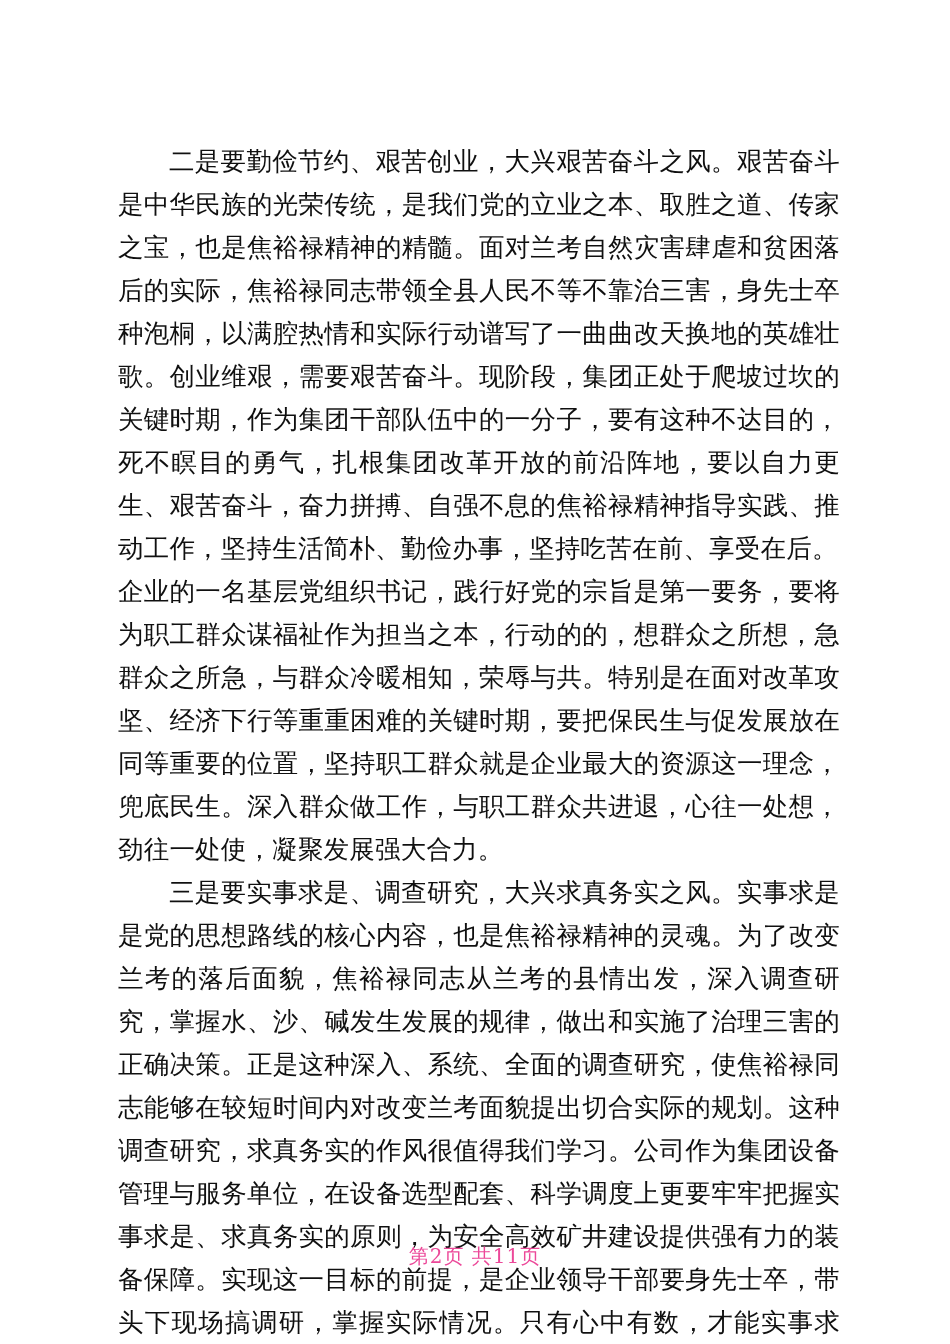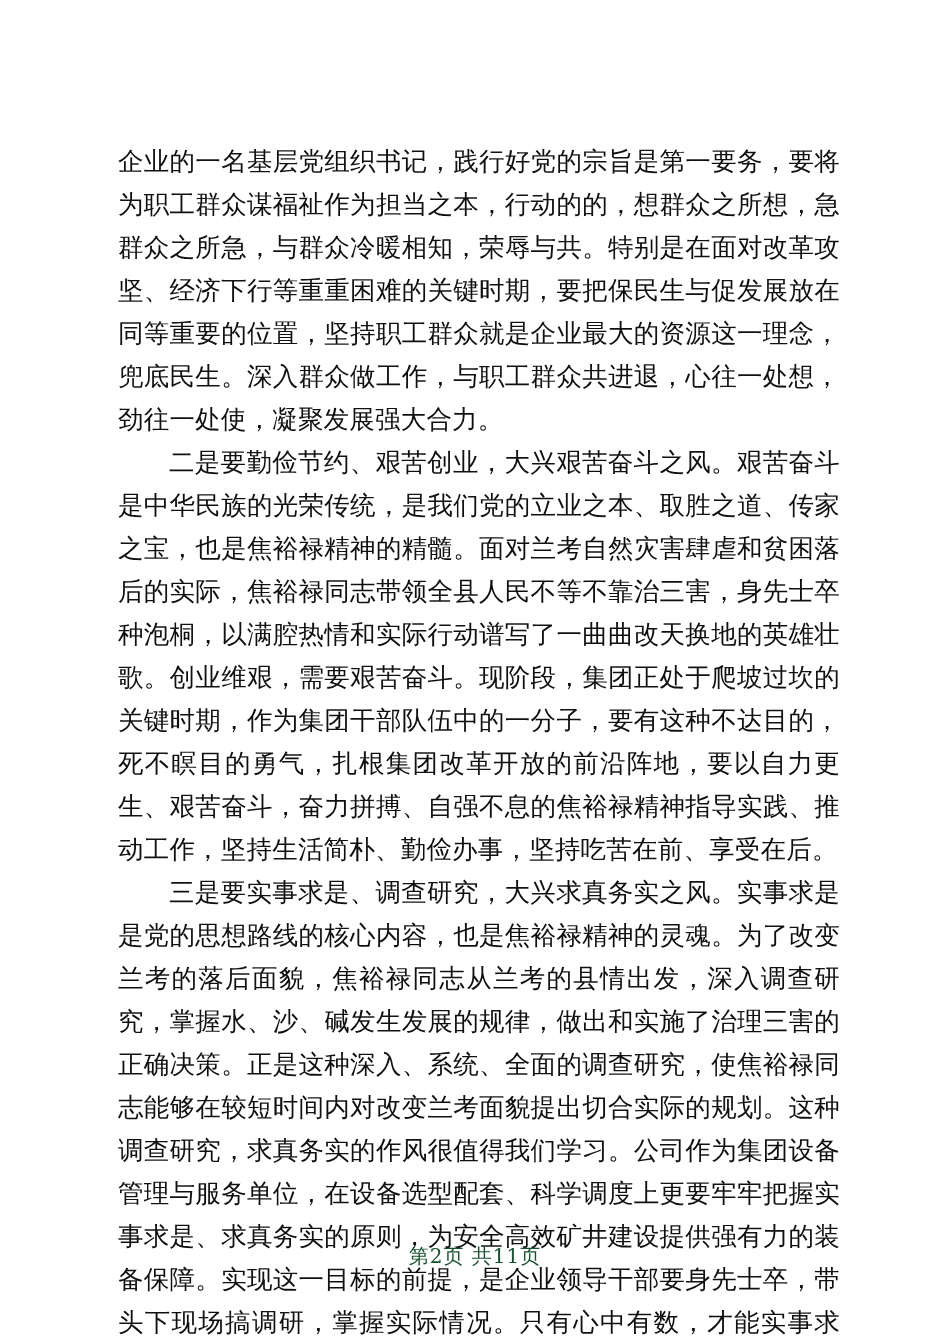--- a/index.html
+++ b/index.html
@@ -37,28 +37,28 @@
     text-indent: 51px;
   }
   .footer {
     position: absolute;
     left: 0;
     right: 0;
     top: 1243px;
     text-align: center;
     font-family: "DejaVu Serif", serif;
     font-size: 20px;
-    color: #14532d;
+    color: #ec4899;
     letter-spacing: 1px;
   }
 </style>
 </head>
 <body>
 
 <div class="page">
   <div class="content">
+    <p class="para indent">二是要勤俭节约、艰苦创业，大兴艰苦奋斗之风。艰苦奋斗是中华民族的光荣传统，是我们党的立业之本、取胜之道、传家之宝，也是焦裕禄精神的精髓。面对兰考自然灾害肆虐和贫困落后的实际，焦裕禄同志带领全县人民不等不靠治三害，身先士卒种泡桐，以满腔热情和实际行动谱写了一曲曲改天换地的英雄壮歌。创业维艰，需要艰苦奋斗。现阶段，集团正处于爬坡过坎的关键时期，作为集团干部队伍中的一分子，要有这种不达目的，死不瞑目的勇气，扎根集团改革开放的前沿阵地，要以自力更生、艰苦奋斗，奋力拼搏、自强不息的焦裕禄精神指导实践、推动工作，坚持生活简朴、勤俭办事，坚持吃苦在前、享受在后。</p>
     <p class="para">企业的一名基层党组织书记，践行好党的宗旨是第一要务，要将为职工群众谋福祉作为担当之本，行动的的，想群众之所想，急群众之所急，与群众冷暖相知，荣辱与共。特别是在面对改革攻坚、经济下行等重重困难的关键时期，要把保民生与促发展放在同等重要的位置，坚持职工群众就是企业最大的资源这一理念，兜底民生。深入群众做工作，与职工群众共进退，心往一处想，劲往一处使，凝聚发展强大合力。</p>
-    <p class="para indent">二是要勤俭节约、艰苦创业，大兴艰苦奋斗之风。艰苦奋斗是中华民族的光荣传统，是我们党的立业之本、取胜之道、传家之宝，也是焦裕禄精神的精髓。面对兰考自然灾害肆虐和贫困落后的实际，焦裕禄同志带领全县人民不等不靠治三害，身先士卒种泡桐，以满腔热情和实际行动谱写了一曲曲改天换地的英雄壮歌。创业维艰，需要艰苦奋斗。现阶段，集团正处于爬坡过坎的关键时期，作为集团干部队伍中的一分子，要有这种不达目的，死不瞑目的勇气，扎根集团改革开放的前沿阵地，要以自力更生、艰苦奋斗，奋力拼搏、自强不息的焦裕禄精神指导实践、推动工作，坚持生活简朴、勤俭办事，坚持吃苦在前、享受在后。</p>
     <p class="para indent">三是要实事求是、调查研究，大兴求真务实之风。实事求是是党的思想路线的核心内容，也是焦裕禄精神的灵魂。为了改变兰考的落后面貌，焦裕禄同志从兰考的县情出发，深入调查研究，掌握水、沙、碱发生发展的规律，做出和实施了治理三害的正确决策。正是这种深入、系统、全面的调查研究，使焦裕禄同志能够在较短时间内对改变兰考面貌提出切合实际的规划。这种调查研究，求真务实的作风很值得我们学习。公司作为集团设备管理与服务单位，在设备选型配套、科学调度上更要牢牢把握实事求是、求真务实的原则，为安全高效矿井建设提供强有力的装备保障。实现这一目标的前提，是企业领导干部要身先士卒，带头下现场搞调研，掌握实际情况。只有心中有数，才能实事求是，科学决策，才能在技术升级上多做探索，在选型配套上少走弯路。</p>
 
   </div>
   <div class="footer">第2页 共11页</div>
 </div>
 
 </body></html>

